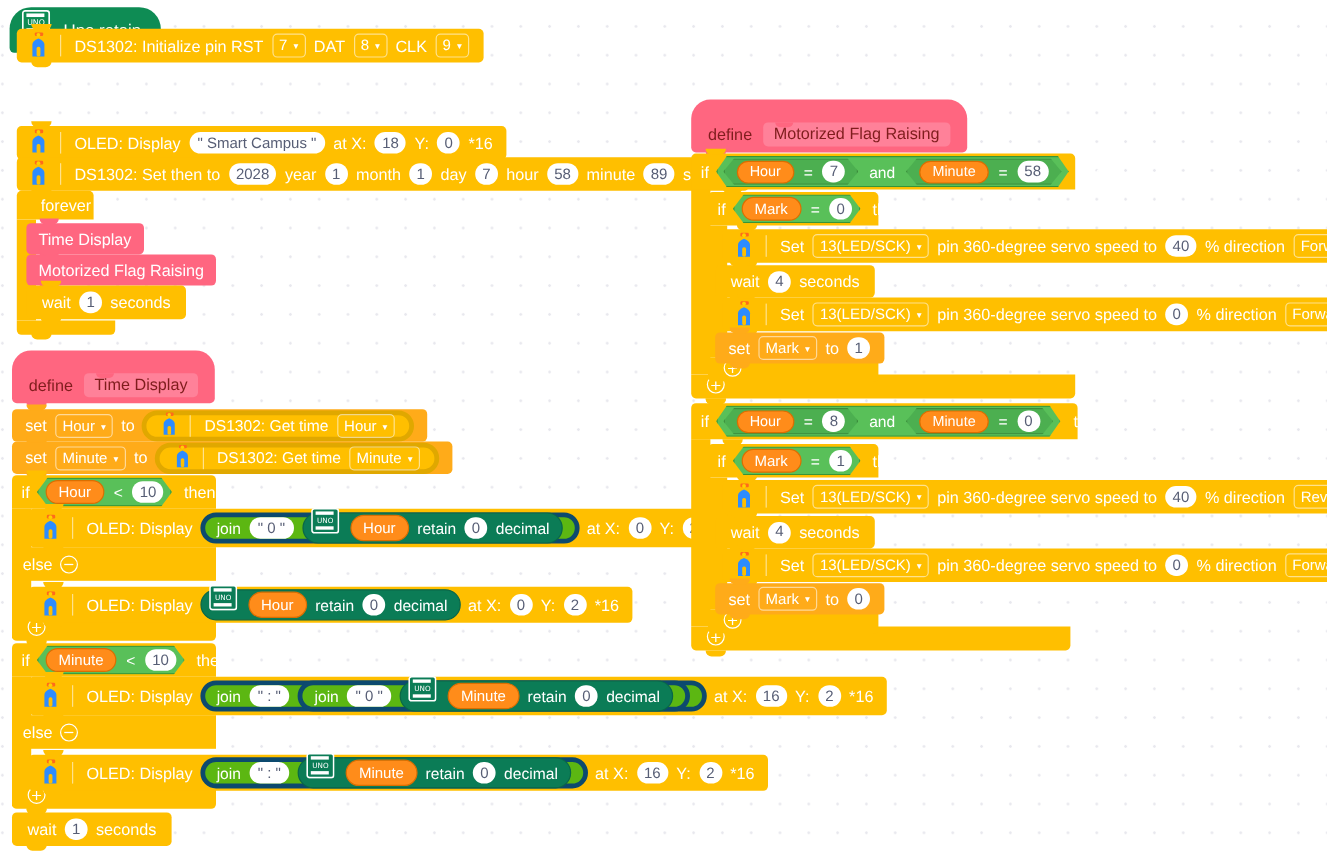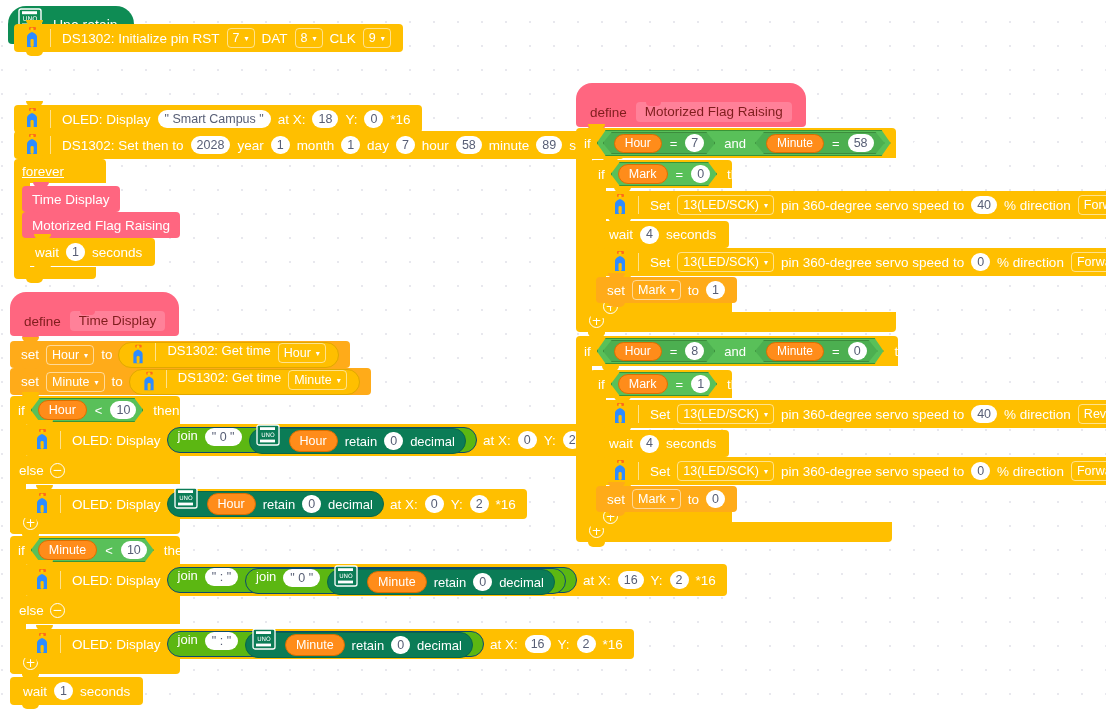--- a/index.html
+++ b/index.html
@@ -104,25 +104,25 @@
     padding: 0 6px;
     margin: 0 3px;
     clip-path: polygon(9px 0, calc(100% - 9px) 0, 100% 50%, calc(100% - 9px) 100%, 9px 100%, 0 50%);
     flex: 0 0 auto;
   }
   .bool .op { padding: 0 4px; font-size: 13px; }
   .bool.outer { padding: 0 2px; }
 
   
   .join {
-    background: #5CB712; border: 1px solid #0c4a6e;
+    background: #5CB712; border: 4px solid #0c4a6e;
     border-radius: 15px;
     height: 26px; padding: 0 7px;
     margin: 0 3px;
-    display: inline-flex; 
+    display: inline-flex; align-items: center;
     font-size: 13px; color: #fff;
     flex: 0 0 auto;
   }
   
   .retain {
     background: #0B7C56; border: 1px solid #0A6648;
     border-radius: 15px;
     height: 26px; padding: 0 7px 0 4px;
     margin: 0 3px;
     display: inline-flex; align-items: center;
@@ -314,21 +314,21 @@
       <span class="fld">7</span>
       <span class="lbl">hour</span>
       <span class="fld">58</span>
       <span class="lbl">minute</span>
       <span class="fld">89</span>
       <span class="lbl">second</span>
     </div>
   </div>
 
   <div class="cblk" style="left:14px; top:159px; width:82px; height:120px;">
-    <div class="c-head" style="width:92px; height:24px; padding-left:8px;text-decoration:underline;">
+    <div class="c-head" style="width:64px; height:24px; padding-left:20px;">
       <span>forever</span>
     </div>
     <div class="c-left" style="top:24px; height:84px;"></div>
     <div class="c-foot" style="position:absolute; top:108px; left:0; width:82px; height:12px;"></div>
   </div>
 
   <div class="blk" style="left:22px; top:186px;">
     <div class="call">
         <span>Time Display</span>
       </div>

